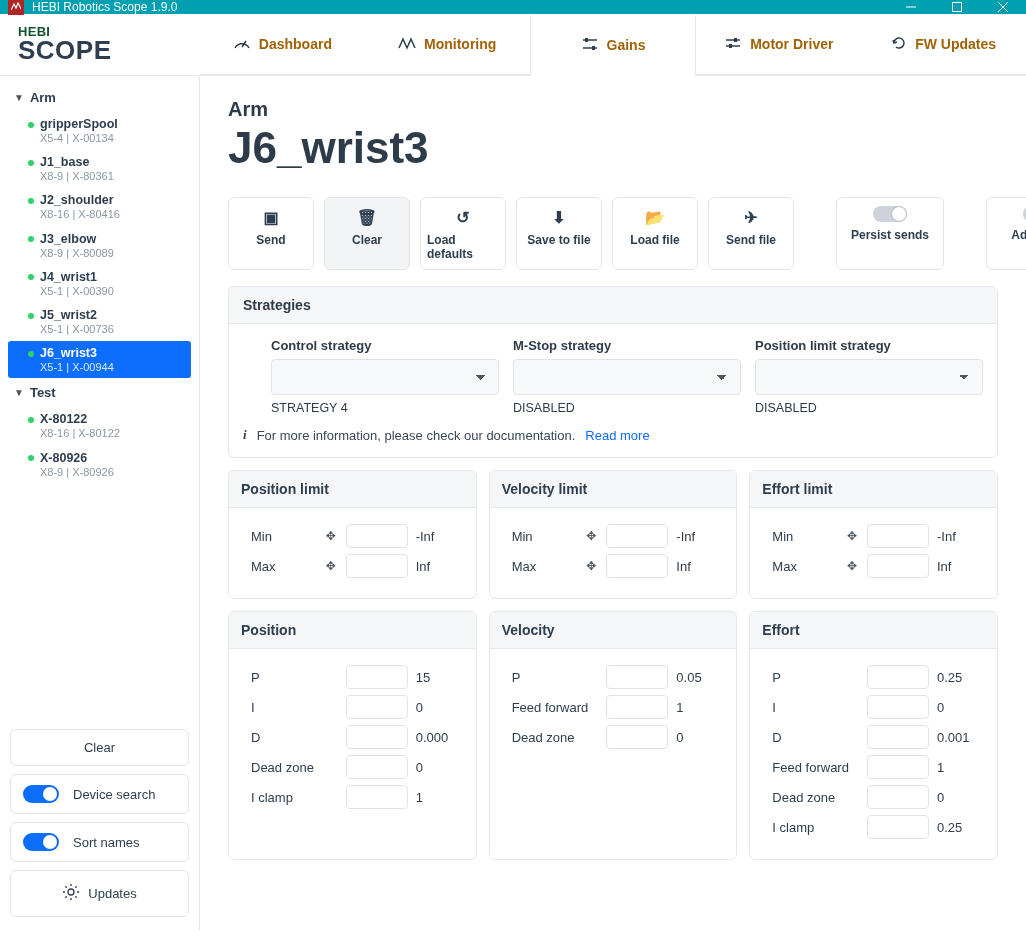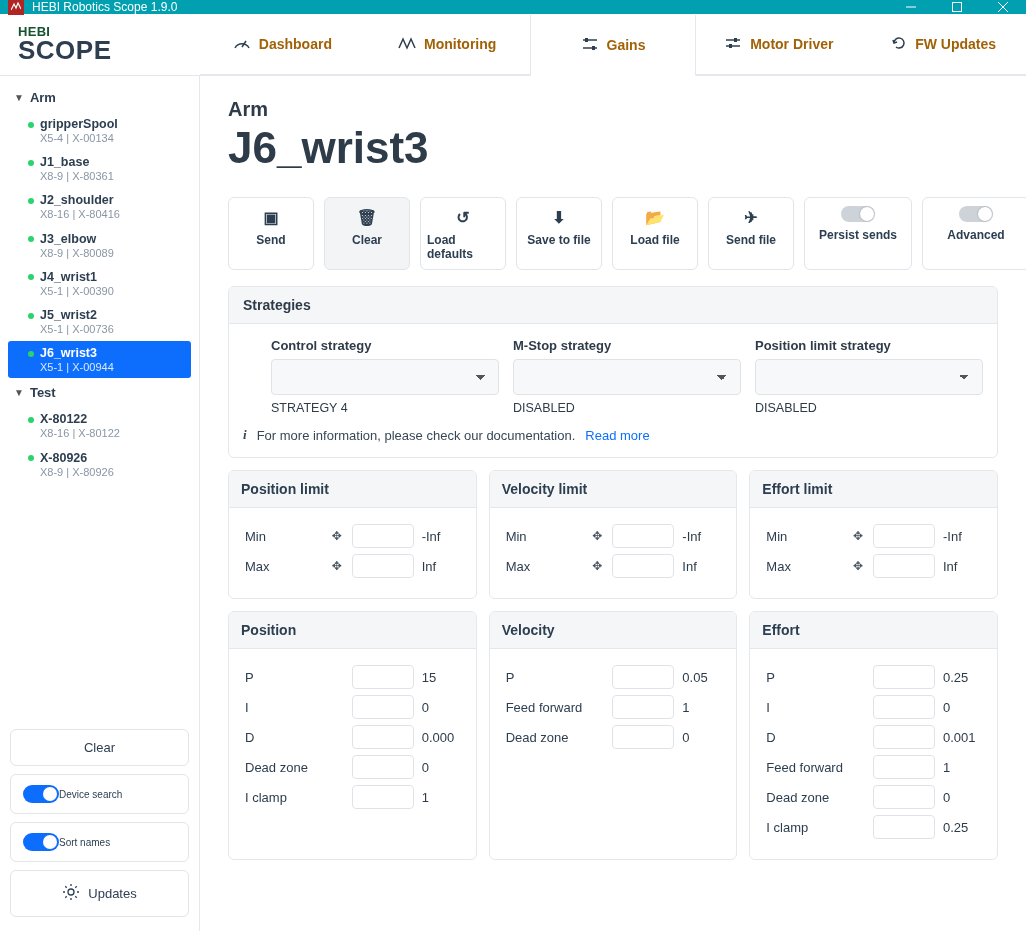--- a/index.html
+++ b/index.html
@@ -129,21 +129,22 @@
   font-weight: 500;
   cursor: pointer;
   background: #fff;
 }
 .side-toggle-box {
   border: 1px solid #e1e4e8;
   border-radius: 6px;
   padding: 10px 12px;
   display: flex;
   align-items: center;
-  font-size: 10px;
+  gap: 14px;
+  font-size: 13px;
   font-weight: 500;
 }
 .toggle {
   width: 36px; height: 18px;
   border-radius: 9px;
   position: relative;
   background: #0d6efd;
 }
 .toggle .knob {
   position: absolute;
@@ -201,20 +202,21 @@
   border-radius: 6px;
   padding: 8px 6px;
   min-width: 108px;
   display: flex;
   flex-direction: column;
   align-items: center;
   gap: 6px;
   font-size: 12px;
   font-weight: 600;
   background: #fff;
+  margin-left: 32px;
 }
 .mini-toggle {
   width: 34px; height: 16px;
   background: #cdd3d9;
   border-radius: 8px;
   position: relative;
 }
 .mini-toggle .knob {
   position: absolute;
   width: 14px; height: 14px;
@@ -295,21 +297,21 @@
   font-weight: 700;
   font-size: 14px;
 }
 .card .card-body {
   padding: 10px 12px 14px;
 }
 .param-row {
   display: flex;
   align-items: center;
   gap: 8px;
-  margin: 6px 4px;
+  margin: 6px 10px;
 }
 .param-row .plabel { flex: 1; font-size: 13px; }
 .param-row .reset-icn { font-size: 12px; color: #4a5560; cursor: pointer; width: 14px; text-align:center; }
 .param-row input {
   width: 62px;
   height: 24px;
   border: 1px solid #dfe3e8;
   border-radius: 4px;
   padding: 0 6px;
   font-size: 12px;

